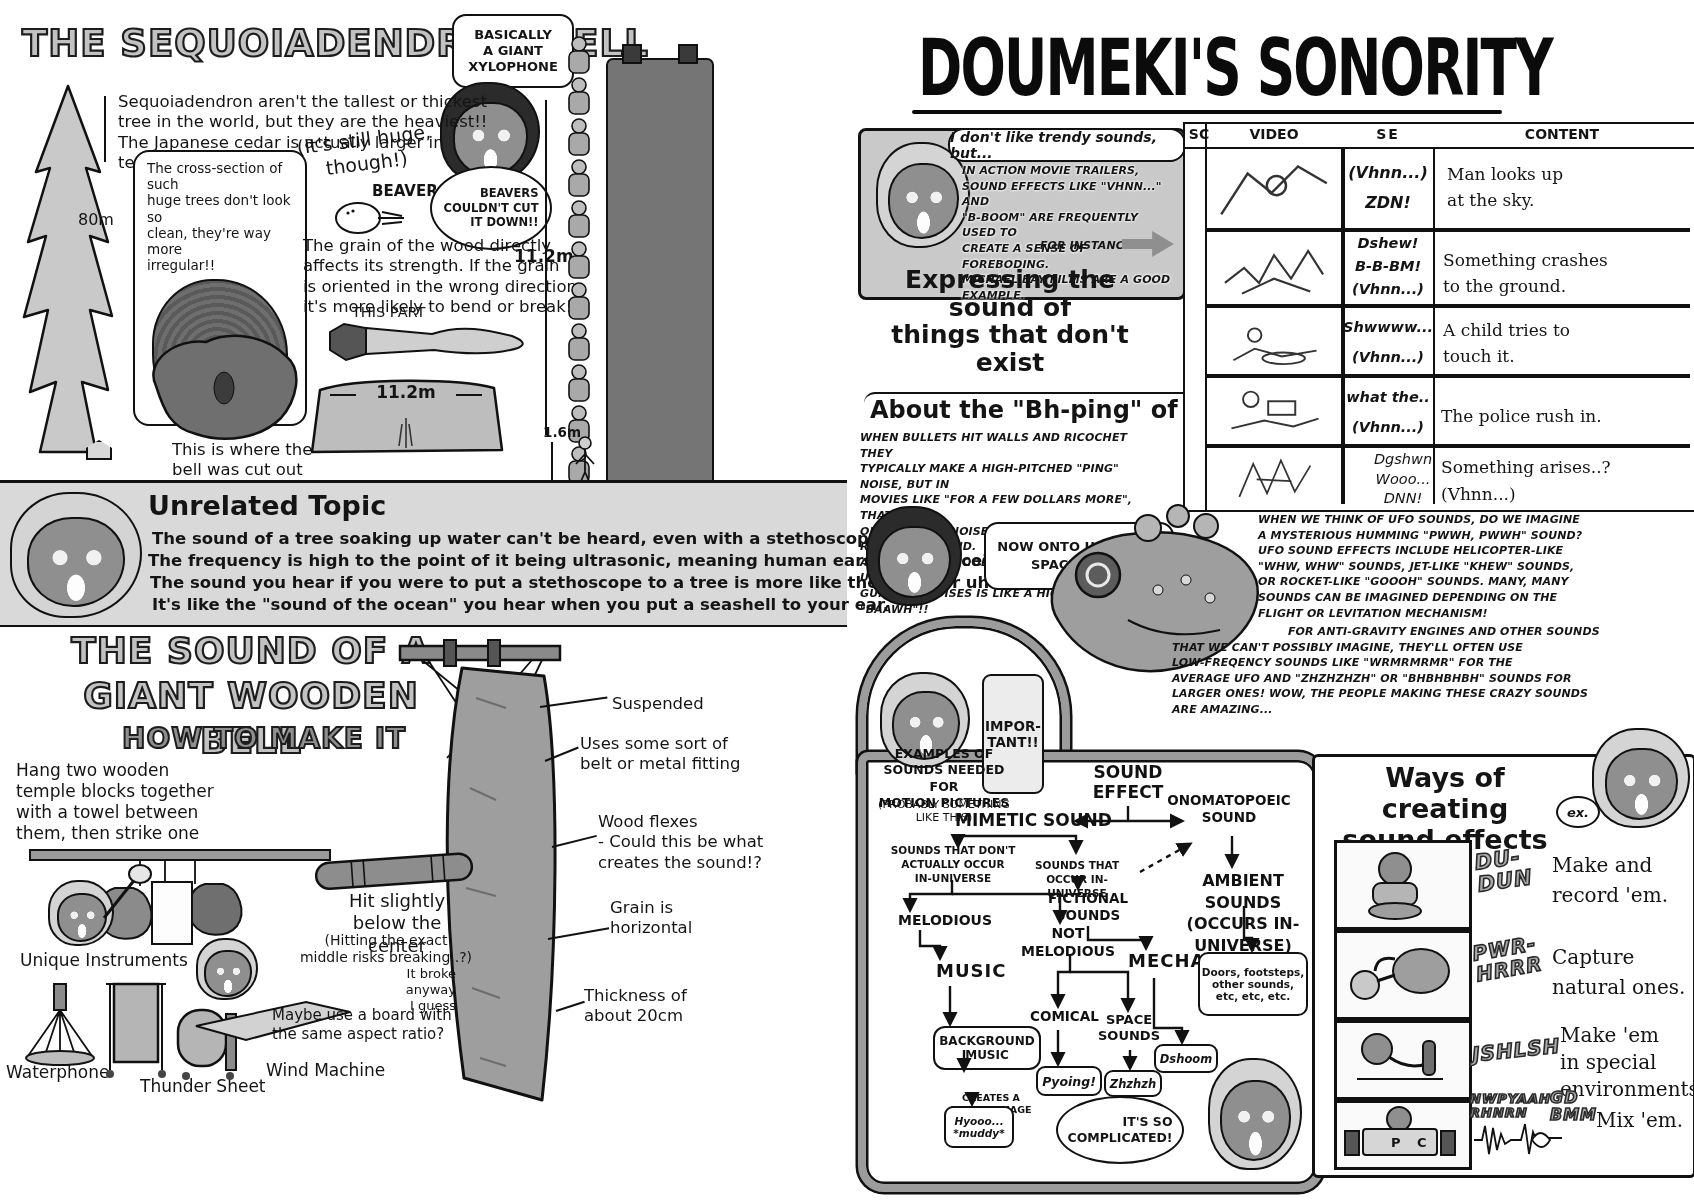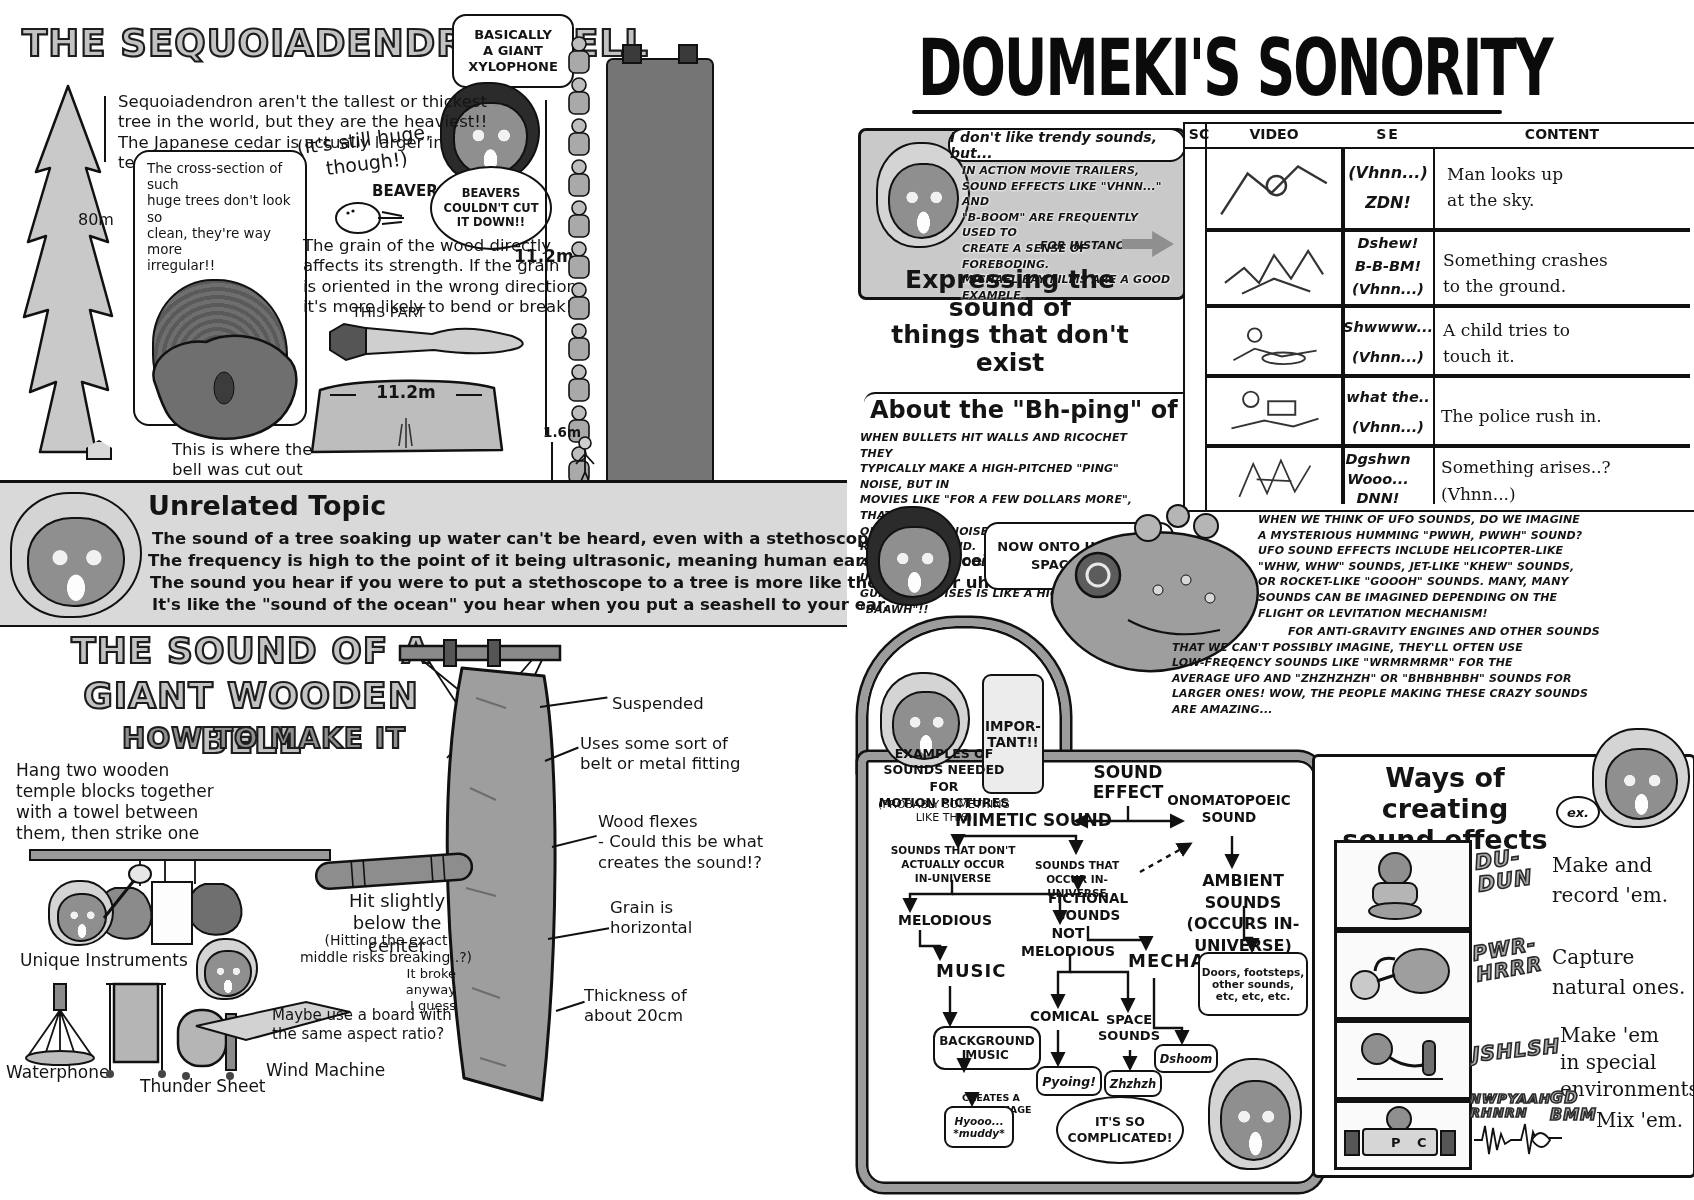--- a/index.html
+++ b/index.html
@@ -9,21 +9,21 @@
   .pre{white-space:pre-line;}
   .ctr{text-align:center;}
   .hand{font-size:16.5px;line-height:1.24;color:#141414;}
   .hand-sm{font-size:13.5px;line-height:1.2;}
   .band-txt{font-weight:bold;font-size:16.5px;line-height:21px;}
   .caps{font-weight:bold;font-style:italic;font-size:11px;line-height:1.42;letter-spacing:.1px;}
   .serif{font-family:"DejaVu Serif",serif;}
   .bubble-letters{color:#c2c2c2;-webkit-text-stroke:2.2px #1d1d1d;text-shadow:0 0 1px #1d1d1d;
                   font-weight:800;letter-spacing:1px;}
   .bubble-sub{color:#8f8f8f;-webkit-text-stroke:2px #1d1d1d;font-weight:800;letter-spacing:1px;}
-  .ellipse{border:2.5px solid #111;border-radius:50%;background:#fff;display:flex;align-items:center;justify-content:center;text-align:center;}
+  .ellipse{border:2.5px solid #111;border-radius:50%;background:#fff;display:flex;align-items:center;justify-content:center;text-align:right;}
   .rrect{border:2.5px solid #111;border-radius:14px;background:#fff;display:flex;align-items:center;justify-content:center;text-align:center;}
   .sfx-word{font-weight:800;font-style:italic;color:#ababab;-webkit-text-stroke:1.6px #2a2a2a;letter-spacing:1px;line-height:1.05;}
   .ptr{position:absolute;background:#111;height:2px;transform-origin:left center;}
   .vline{position:absolute;background:#111;width:2px;}
   .char{position:absolute;}
   .char .hair{position:absolute;inset:0;border-radius:48% 52% 55% 45%;background:#d4d4d4;border:2.5px solid #111;}
   .char .hair.dark{background:#2b2b2b;}
   .char .face{position:absolute;left:13%;top:20%;width:71%;height:68%;border-radius:50% 50% 58% 52%;
     border:2.5px solid #111;
     background:
@@ -332,21 +332,21 @@
         <polyline points="6,50 40,42 70,48 96,40" fill="none" stroke="#333" stroke-width="2"></polyline>
       </svg>
     <div class="abs pre ctr" style="left:158px;top:258px;width:90px;font-weight:bold;font-style:italic;font-size:14.5px;line-height:2.1;">what the..
 (Vhnn...)</div>
     <div class="abs pre serif" style="left:256px;top:282px;font-size:17px;">The police rush in.</div>
 
     <svg class="abs" style="left:26px;top:326px;" width="126" height="52" viewBox="0 0 100 60">
         <polyline points="10,54 26,16 42,50 58,12 74,48 92,18" fill="none" stroke="#333" stroke-width="2"></polyline>
         <path d="M30,34 l40,2" stroke="#333" stroke-width="2"></path>
       </svg>
-    <div class="abs pre ctr" style="left:148px;top:326px;width:90px;font-weight:bold;font-style:italic;font-size:14.5px;line-height:1.35;">Dgshwn
+    <div class="abs pre ctr" style="left:173px;top:326px;width:90px;font-weight:normal;font-style:italic;font-size:14.5px;line-height:1.35;">Dgshwn
 Wooo...
 DNN!</div>
     <div class="abs pre serif" style="left:256px;top:330px;font-size:17px;line-height:1.6;">Something arises..?
 (Vhnn...)</div>
   </div>
 
   <div class="char" style="left:866px;top:506px;width:96px;height:100px;">
       <div class="hair dark"></div>
       <div class="face"></div>
     </div>

